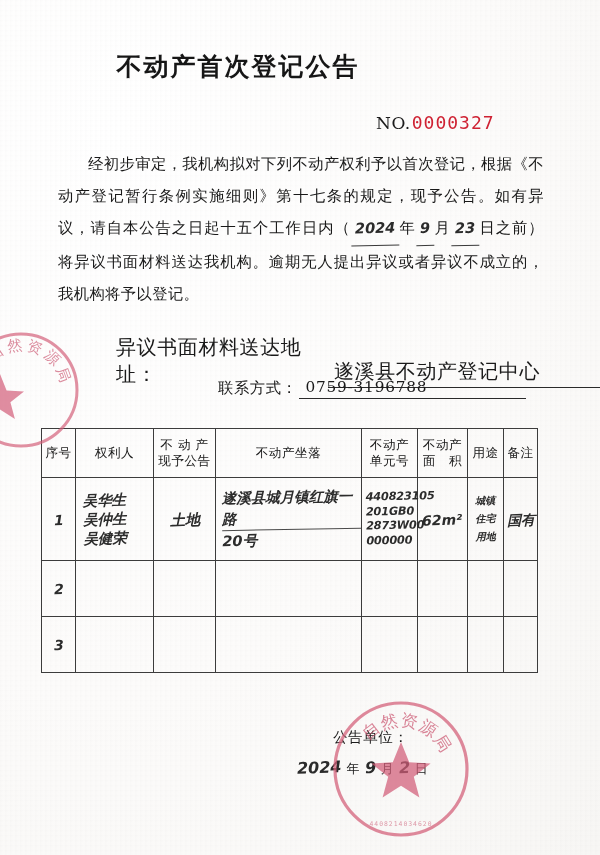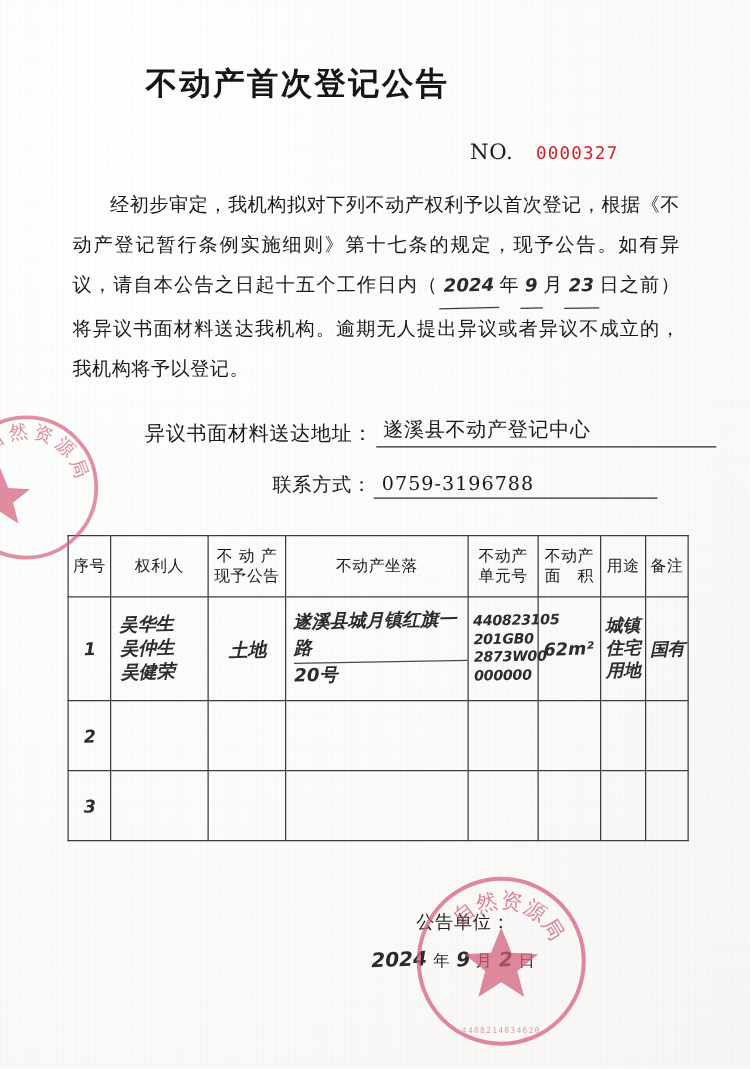--- a/index.html
+++ b/index.html
@@ -54,23 +54,23 @@
     letter-spacing: .5px;
     font-family: "DejaVu Serif", "Liberation Serif", serif;
     color: #1c1c1c;
     display: flex;
     align-items: baseline;
   }
   .no-label { font-size: 17px; }
   .no-value {
     color: #cf2233;
     font-family: "DejaVu Sans Mono", "Liberation Mono", monospace;
-    font-size: 14px;
+    font-size: 18px;
     letter-spacing: 1px;
-    margin-left: 18px;
+    margin-left: 1px;
   }
 
   .body-text {
     position: absolute;
     top: 148px;
     left: 58px;
     width: 486px;
     font-size: 15.3px;
     line-height: 32px;
     text-align: justify;
@@ -90,21 +90,21 @@
     letter-spacing: 0px;
     display: inline-block;
     transform: rotate(-1.2deg);
     font-size: 14.5px;
   }
 
   .addr-row {
     position: absolute;
     top: 334px;
     left: 116px;
-    font-size: 16px;
+    font-size: 20px;
     font-family: "DejaVu Serif", "Liberation Serif", serif;
     display: flex;
     align-items: flex-end;
     letter-spacing: .6px;
   }
   .addr-row .value {
     border-bottom: 1px solid #2a2a2a;
     min-width: 260px;
     padding: 0 6px 2px 6px;
     margin-left: 2px;
@@ -125,21 +125,21 @@
     min-width: 215px;
     padding: 0 6px 2px 6px;
     margin-left: 2px;
     font-family: "DejaVu Serif", "Liberation Serif", serif;
     letter-spacing: .8px;
   }
 
   table.reg {
     position: absolute;
     top: 428px;
-    left: 54px;
+    left: 41px;
     width: 486px;
     border-collapse: collapse;
     table-layout: fixed;
   }
   table.reg th, table.reg td {
     border: 1px solid #3c3c3c;
     padding: 0;
     vertical-align: middle;
     text-align: center;
   }
@@ -199,21 +199,21 @@
     padding-left: 4px;
     letter-spacing: -0.2px;
     transform: rotate(-1deg);
   }
   .hand-area {
     font-size: 14px;
     transform: rotate(-2deg);
     display: inline-block;
   }
   .hand-use {
-    font-size: 14px;
+    font-size: 10px;
     line-height: 18px;
     transform: rotate(-1deg);
   }
   .hand-note {
     font-size: 14px;
     transform: rotate(-2deg);
     display: inline-block;
   }
 
   .footer-unit {

